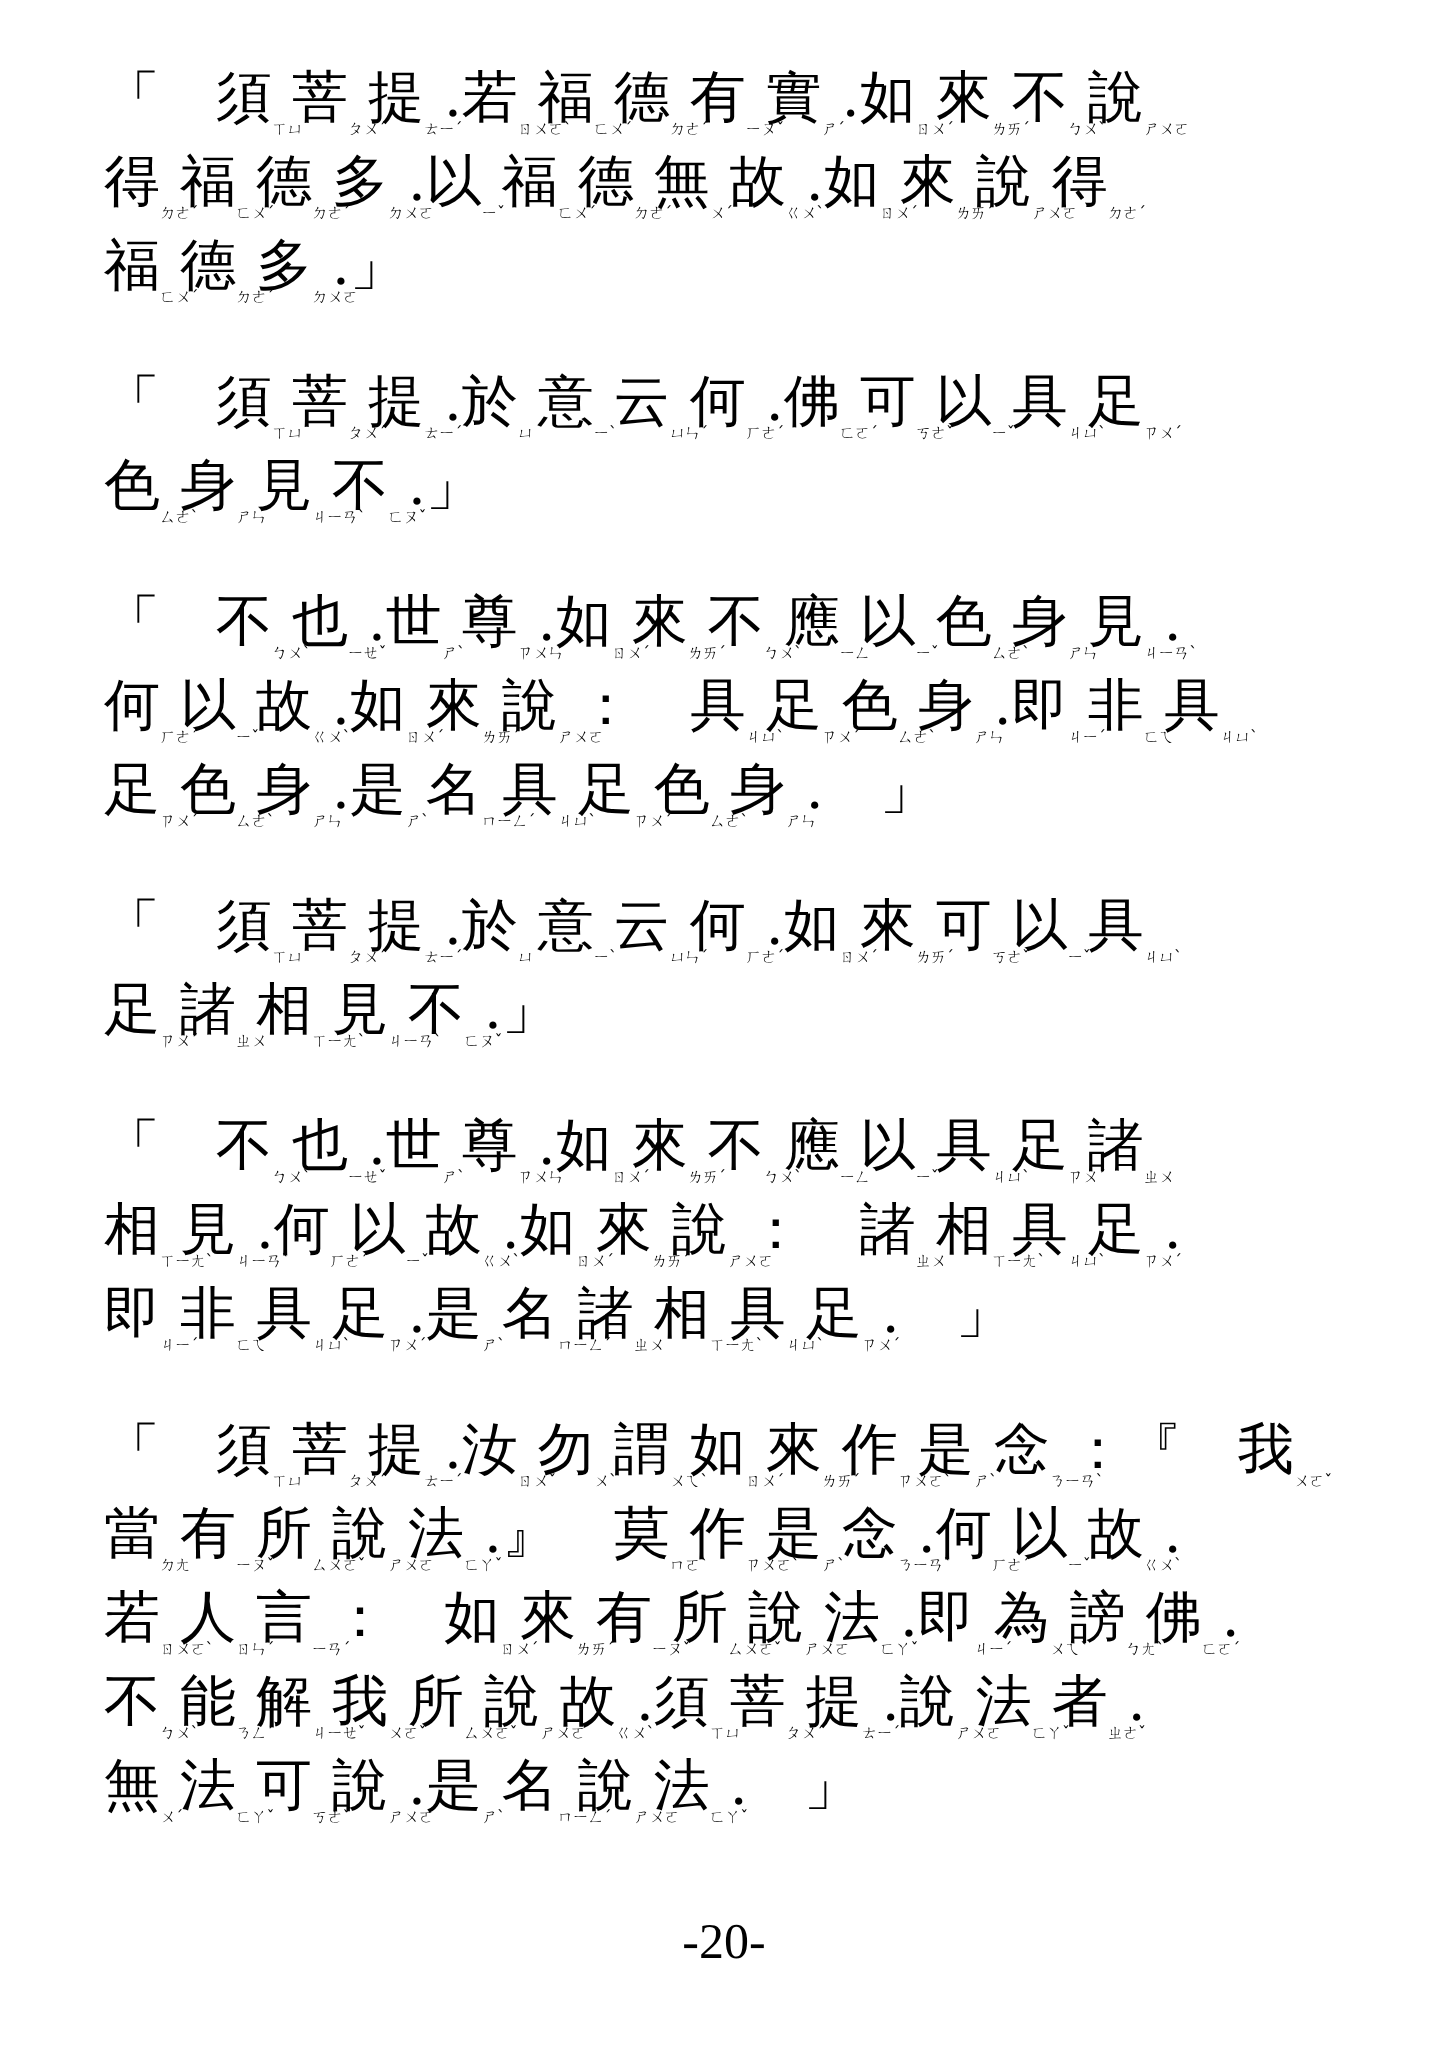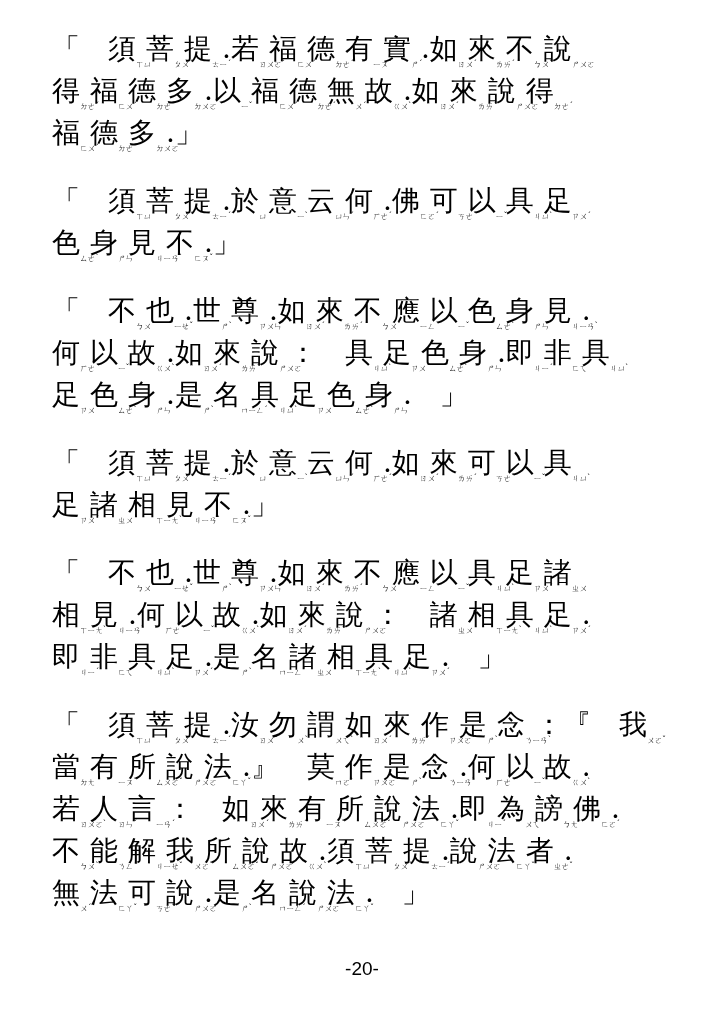--- a/index.html
+++ b/index.html
@@ -65,22 +65,22 @@
     display: inline-block;
     font-size: 28px;
     line-height: 34px;
   }
   .footer {
     position: absolute;
     left: 0;
     right: 0;
     top: 958px;
     text-align: center;
-    font-size: 19px;
-    font-family: Liberation Sans, sans-serif;
+    font-size: 25px;
+    font-family: Liberation Serif, serif;
   }
 </style>
 </head>
 <body>
 
 <div class="page">
   <div class="body-area" id="body-area">
       <div class="para">
         <span class="line indent"><span class="plain">「</span><span class="plain">　</span><span class="ch wide"><span class="base">須</span><span class="zy">ㄒㄩ</span></span><span class="ch wide"><span class="base">菩</span><span class="zy">ㄆㄨˊ</span></span><span class="ch wide"><span class="base">提</span><span class="zy">ㄊㄧˊ</span></span><span class="plain">.</span><span class="ch wide"><span class="base">若</span><span class="zy">ㄖㄨㄛˋ</span></span><span class="ch wide"><span class="base">福</span><span class="zy">ㄈㄨˊ</span></span><span class="ch wide"><span class="base">德</span><span class="zy">ㄉㄜˊ</span></span><span class="ch wide"><span class="base">有</span><span class="zy">ㄧㄡˇ</span></span><span class="ch wide"><span class="base">實</span><span class="zy">ㄕˊ</span></span><span class="plain">.</span><span class="ch wide"><span class="base">如</span><span class="zy">ㄖㄨˊ</span></span><span class="ch wide"><span class="base">來</span><span class="zy">ㄌㄞˊ</span></span><span class="ch wide"><span class="base">不</span><span class="zy">ㄅㄨˋ</span></span><span class="ch wide"><span class="base">說</span><span class="zy">ㄕㄨㄛ</span></span><span class="plain"></span></span>
         <span class="line"><span class="ch wide"><span class="base">得</span><span class="zy">ㄉㄜˊ</span></span><span class="ch wide"><span class="base">福</span><span class="zy">ㄈㄨˊ</span></span><span class="ch wide"><span class="base">德</span><span class="zy">ㄉㄜˊ</span></span><span class="ch wide"><span class="base">多</span><span class="zy">ㄉㄨㄛ</span></span><span class="plain">.</span><span class="ch wide"><span class="base">以</span><span class="zy">ㄧˇ</span></span><span class="ch wide"><span class="base">福</span><span class="zy">ㄈㄨˊ</span></span><span class="ch wide"><span class="base">德</span><span class="zy">ㄉㄜˊ</span></span><span class="ch wide"><span class="base">無</span><span class="zy">ㄨˊ</span></span><span class="ch wide"><span class="base">故</span><span class="zy">ㄍㄨˋ</span></span><span class="plain">.</span><span class="ch wide"><span class="base">如</span><span class="zy">ㄖㄨˊ</span></span><span class="ch wide"><span class="base">來</span><span class="zy">ㄌㄞˊ</span></span><span class="ch wide"><span class="base">說</span><span class="zy">ㄕㄨㄛ</span></span><span class="ch wide"><span class="base">得</span><span class="zy">ㄉㄜˊ</span></span></span>

